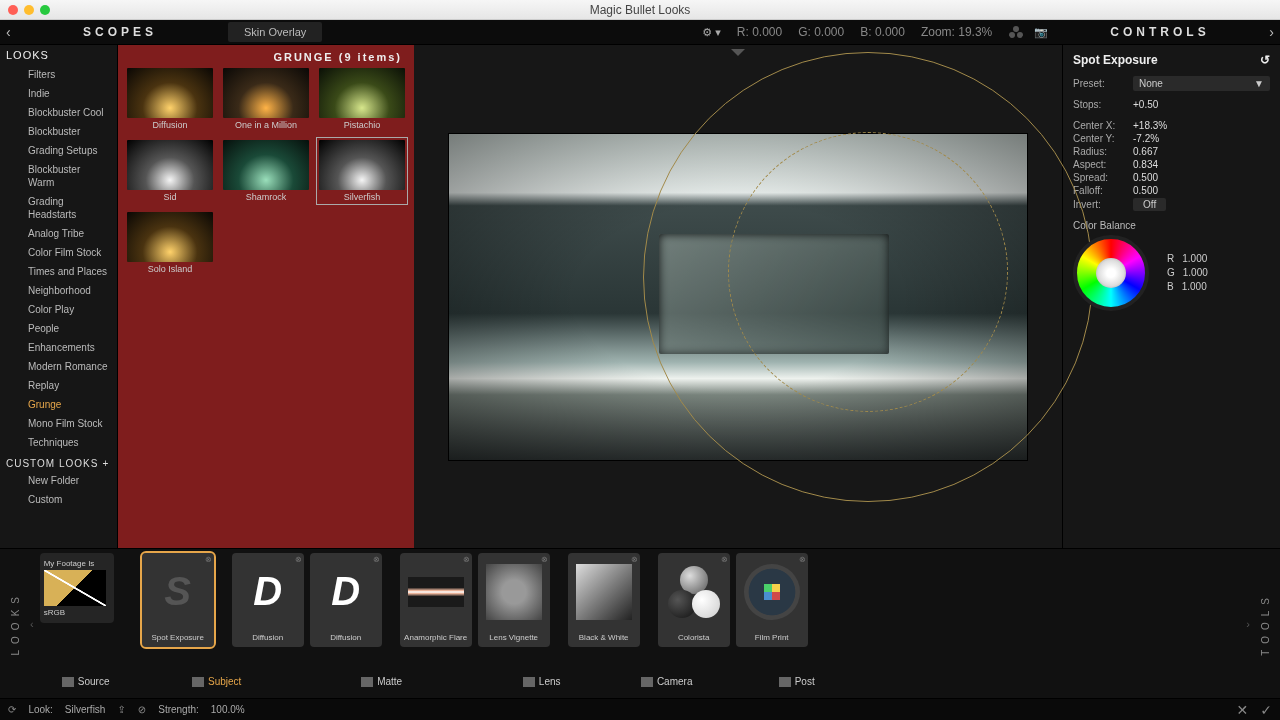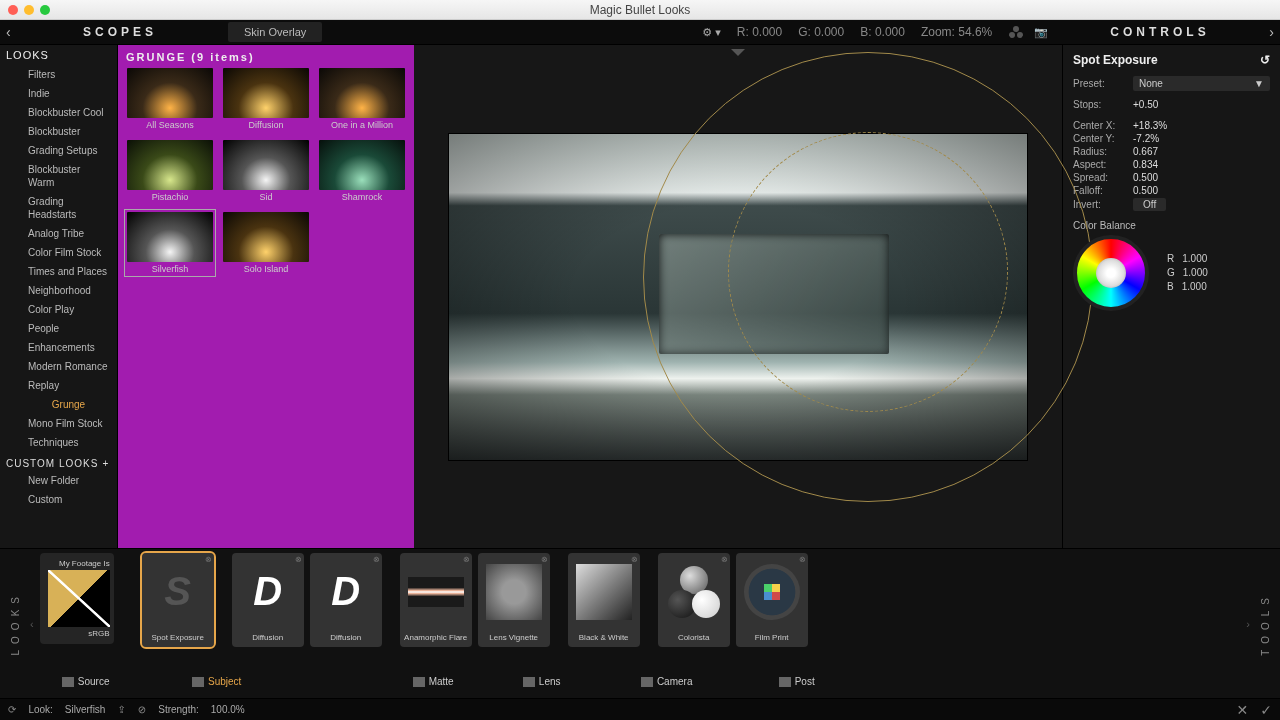--- a/index.html
+++ b/index.html
@@ -18,24 +18,24 @@
 .topbar .readout{color:#888;font-size:12px;margin-right:16px;}
 .topbar .grain{width:16px;height:16px;border-radius:50%;margin-right:10px;}
 .topbar .cam{margin-right:12px;color:#aaa;}
 .topbar .controls{flex:0 0 200px;text-align:center;letter-spacing:4px;color:#ddd;font-size:12px;font-weight:600;}
 .topbar .arrow-r{width:20px;text-align:right;padding-right:6px;cursor:pointer;color:#bdbdbd;font-size:14px;}
 .main{display:flex;height:calc(720px - 20px - 25px - 150px - 22px);}
 
 .left{width:118px;background:#161616;border-right:1px solid #000;display:flex;flex-direction:column;font-size:10px;}
 .left .hdr{padding:4px 6px;color:#eee;font-size:11px;letter-spacing:1px;}
 .left .item{padding:3px 8px 3px 28px;color:#bbb;cursor:pointer;line-height:13px;}
-.left .item.active{color:#e6a64a;text-align:center;}
+.left .item.active{color:#e6a64a;}
 .left .custom-hdr{padding:6px 6px 2px 6px;color:#ddd;font-size:10px;letter-spacing:1px;display:flex;align-items:center;gap:4px;}
 
-.browser{width:296px;background:#a21caf;padding:0 6px 8px 6px;overflow:hidden;}
+.browser{width:296px;background:#7f1d1d;padding:0 6px 8px 6px;overflow:hidden;text-align:right;}
 .browser .ghdr{padding:6px 6px 2px 2px;color:#eee;font-size:11px;letter-spacing:2px;font-weight:600;}
 .bgrid{display:grid;grid-template-columns:repeat(3,1fr);gap:4px;}
 .thumb{display:flex;flex-direction:column;align-items:center;cursor:pointer;padding:2px;border:1px solid transparent;}
 .thumb.sel{border:1px solid #aaa;}
 .thumb .img{width:86px;height:50px;border-radius:1px;}
 .thumb .lbl{font-size:9px;color:#ccc;margin-top:2px;white-space:nowrap;}
 
 .t-warm{background:radial-gradient(ellipse at 50% 80%,#ffb347 0%,#3a2a18 45%,#0a0806 100%);}
 .t-green{background:radial-gradient(ellipse at 50% 80%,#d7e78c 0%,#3a4a18 45%,#0a0f06 100%);}
 .t-teal{background:radial-gradient(ellipse at 50% 80%,#9adfbb 0%,#1a4a38 45%,#060f0b 100%);}
@@ -80,21 +80,21 @@
 .gray-letter{font-size:40px;font-weight:900;font-style:italic;color:#555;}
 .flare{width:56px;height:30px;background:linear-gradient(to bottom,#1a1a1a 35%,#e9b39a 45%,#fff 50%,#e9b39a 55%,#1a1a1a 65%);}
 .vign{width:56px;height:56px;background:radial-gradient(circle,#999 30%,#444 100%);}
 .bw{width:56px;height:56px;background:linear-gradient(135deg,#ddd,#222);}
 .colorista{position:relative;width:56px;height:56px;}
 .colorista .c1{position:absolute;width:28px;height:28px;border-radius:50%;background:radial-gradient(circle at 35% 35%,#ddd,#555);left:14px;top:2px;}
 .colorista .c2{position:absolute;width:28px;height:28px;border-radius:50%;background:radial-gradient(circle at 35% 35%,#555,#111);left:2px;top:26px;}
 .colorista .c3{position:absolute;width:28px;height:28px;border-radius:50%;background:radial-gradient(circle at 35% 35%,#fff,#ccc);left:26px;top:26px;}
 .film{width:56px;height:56px;border-radius:50%;background:radial-gradient(circle,#2a3845 58%,#444 60%);display:flex;align-items:center;justify-content:center;}
 .film .inner{width:16px;height:16px;background:conic-gradient(#f5d04a 0 90deg,#d04a4a 90deg 180deg,#4a8ed0 180deg 270deg,#4ad06a 270deg 360deg);}
-.myf{width:74px;height:91px;background:#252525;border-radius:4px;display:flex;flex-direction:column;align-items:flex-end;padding:4px;}
+.myf{width:74px;height:70px;background:#252525;border-radius:4px;display:flex;flex-direction:column;align-items:flex-start;padding:4px;}
 .myf .mlbl{font-size:8px;color:#ccc;padding:2px 0;}
 .myf .mimg{width:62px;height:60px;background:linear-gradient(135deg,#d8b157 0%,#d8b157 50%,#000 50%);position:relative;}
 .myf .mimg::after{content:"";position:absolute;inset:0;background:linear-gradient(to top right,transparent 48%,#fff 49%,#fff 51%,transparent 52%);}
 .stage-labels{display:flex;padding:2px 6px;font-size:10px;color:#ccc;}
 .sl{flex:0 0 auto;display:flex;align-items:center;gap:4px;padding:3px 8px;}
 .sl.sel{color:#e6a64a;}
 .sl .sic{width:12px;height:10px;background:#666;}
 
 .status{height:22px;background:#0a0a0a;display:flex;align-items:center;font-size:10px;color:#aaa;padding:0 8px;gap:12px;border-top:1px solid #000;}
 .status .spacer{flex:1;}
@@ -114,21 +114,21 @@
 
 <div class="topbar">
   <div class="arrow-l">‹</div>
   <div class="scopes">SCOPES</div>
   <div class="tab">Skin Overlay</div>
   <div class="spacer"></div>
   <div class="gear">⚙&nbsp;▾</div>
   <div class="readout">R: 0.000</div>
   <div class="readout">G: 0.000</div>
   <div class="readout">B: 0.000</div>
-  <div class="readout">Zoom: 54.6%</div>
+  <div class="readout">Zoom: 19.3%</div>
   <svg class="grain" viewBox="0 0 16 16">
       <circle cx="4" cy="11" r="3" fill="#555"></circle>
       <circle cx="12" cy="11" r="3" fill="#555"></circle>
       <circle cx="8" cy="5" r="3" fill="#555"></circle>
     </svg>
   <div class="cam">📷</div>
   <div class="controls">CONTROLS</div>
   <div class="arrow-r">›</div>
 </div>
 
@@ -164,24 +164,20 @@
     <div id="custom-list">
         <div class="item">New Folder</div>
         <div class="item">Custom</div>
       </div>
   </div>
 
   <div class="browser">
     <div class="ghdr">GRUNGE (9 items)</div>
     <div class="bgrid" id="bgrid">
         <div class="thumb">
-          <div class="img t-warm"></div>
-          <div class="lbl">All Seasons</div>
-        </div>
-        <div class="thumb">
           <div class="img t-gold"></div>
           <div class="lbl">Diffusion</div>
         </div>
         <div class="thumb">
           <div class="img t-warm"></div>
           <div class="lbl">One in a Million</div>
         </div>
         <div class="thumb">
           <div class="img t-green"></div>
           <div class="lbl">Pistachio</div>
@@ -383,21 +379,21 @@
       </div>
     <div class="stage-labels" id="stage-labels">
       <div class="sl" style="width:92px;justify-content:center">
           <span class="sic"></span>
           <span>Source</span>
         </div>
     <div class="sl sel" style="width: 170px; justify-content: center;">
           <span class="sic"></span>
           <span>Subject</span>
         </div>
-        <div class="sl" style="width: 160px; justify-content: flex-end;">
+        <div class="sl" style="width: 160px; justify-content: center;">
           <span class="sic"></span>
           <span>Matte</span>
         </div>
         <div class="sl" style="width: 160px; justify-content: center;">
           <span class="sic"></span>
           <span>Lens</span>
         </div>
         <div class="sl" style="width: 90px; justify-content: center;">
           <span class="sic"></span>
           <span>Camera</span>

